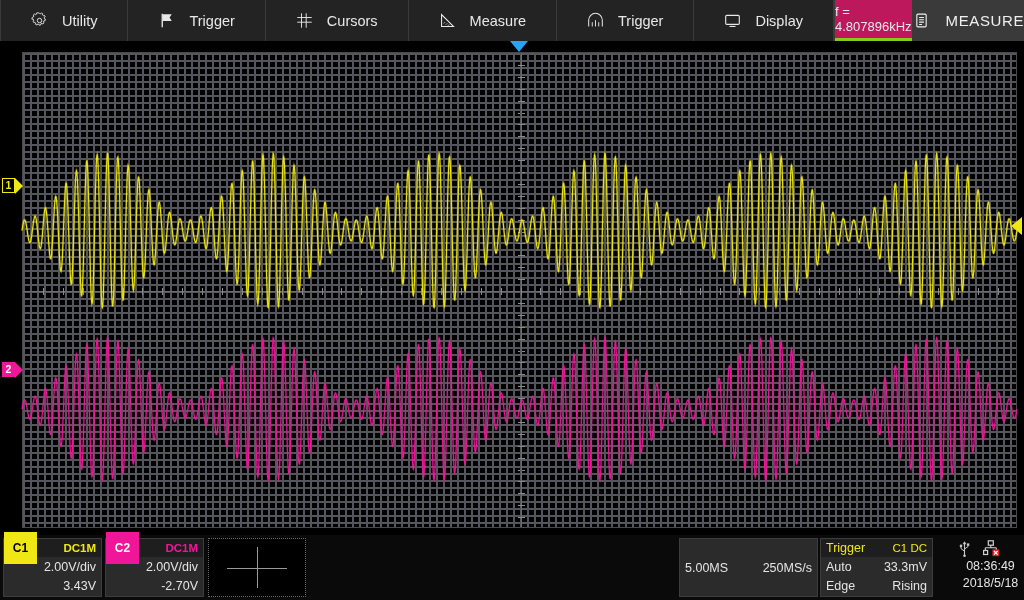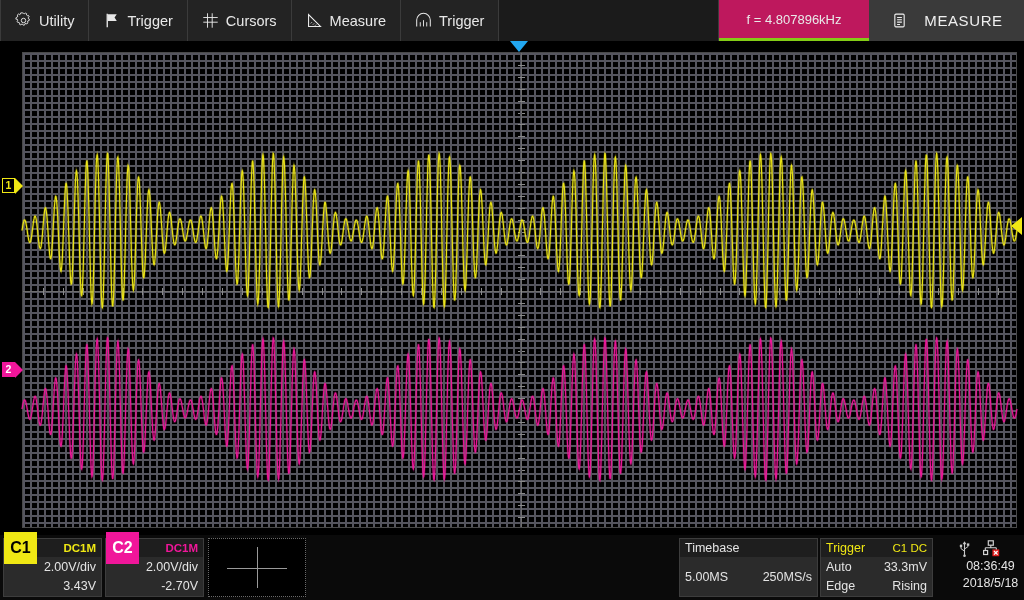--- a/index.html
+++ b/index.html
@@ -11,22 +11,22 @@
   }
   #app { position: relative; width: 1024px; height: 600px; background: #000; }
 
   
   .topbar {
     position: absolute; left: 0; top: 0; width: 1024px; height: 41px;
     background: #232323;
     display: flex; align-items: stretch;
   }
   .menu-item {
-    display: flex; align-items: center; gap: 7px;
-    padding: 0 14px;
+    display: flex; align-items: center; gap: 14px;
+    padding: 0 30px;
     border-right: 1px solid #3b3b3b;
     color: #e8e8e8; font-size: 14.5px;
     cursor: pointer;
   }
   .menu-item:first-child { border-left: 1px solid #3b3b3b; }
   .menu-item .mlabel { white-space: nowrap; }
   .menu-icn { width: 17px; height: 17px; display: block; flex: 0 0 17px; }
 
   .topbar-spacer { flex: 1 1 auto; background: #1b1b1b; }
 
@@ -120,21 +120,21 @@
     height: 59px; background: #2b2b2b; margin-top: 3px;
     border: 1px solid #3d3d3d;
     font-size: 12.5px; color: #e4e4e4;
     display: flex; flex-direction: column;
   }
   
   .ch-panel { width: 99px; margin-left: 3px; }
   .ch-head { height: 18px; display: flex; align-items: center; background: #1e1e1e; }
   .ch-tag {
     width: 33px; height: 32px; display: flex; align-items: center; justify-content: center;
-    font-size: 16px; font-weight: bold;
+    font-size: 12px; font-weight: bold;
   }
   .ch-tag.c1 { background: #f0e814; color: #000; }
   .ch-tag.c2 { background: #f0169a; color: #fff; }
   .ch-coupling { flex: 1; text-align: right; padding-right: 5px; font-size: 11.5px; font-weight: bold; }
   .ch-coupling.c1 { color: #f0e814; }
   .ch-coupling.c2 { color: #f0169a; }
   .ch-row { flex: 1; display: flex; align-items: center; justify-content: flex-end; padding-right: 5px; }
 
   .zoom-panel {
     width: 98px; margin-left: 4px; height: 59px; margin-top: 3px;
@@ -213,20 +213,27 @@
     <div class="menu-item">
       <svg class="menu-icn" viewBox="0 0 20 20">
         <path d="M2 17V9.5a8 8 0 0116 0V17" fill="none" stroke="#e8e8e8" stroke-width="1.2"></path>
         <g stroke="#e8e8e8" stroke-width="1.1">
           <path d="M6.2 17v-5M10 17v-7.4M13.8 17v-5"></path>
         </g>
       </svg>
       <span class="mlabel">Trigger</span>
     </div>
 
+    <div class="menu-item">
+      <svg class="menu-icn" viewBox="0 0 20 20">
+        <rect x="2" y="4" width="16" height="10.5" rx="1.3" fill="none" stroke="#e8e8e8" stroke-width="1.3"></rect>
+        <path d="M6.5 17h7" stroke="#e8e8e8" stroke-width="1.3" fill="none"></path>
+      </svg>
+      <span class="mlabel">Display</span>
+    </div>
 
 
     <div class="topbar-spacer"></div>
 
     <div class="readout-block">
       <div class="readout-freq">f = 4.807896kHz</div>
     </div>
 
     <div class="measure-btn">
       <svg class="menu-icn" viewBox="0 0 20 20">
@@ -393,23 +400,20 @@
     </div>
 
     <div class="zoom-panel">
       <div class="zoom-cross-h"></div>
       <div class="zoom-cross-v"></div>
     </div>
 
     <div class="mid-spacer"></div>
 
     <div class="panel tb-panel">
-      <div class="panel-head">
-        <span class="ttl">Timebase</span>
-      </div>
       <div class="panel-line">
         <span class="lft">5.00MS</span>
         <span class="rgt">250MS/s</span>
       </div>
     </div>
 
     <div class="panel tg-panel">
       <div class="panel-head">
         <span class="ttl amber">Trigger</span>
         <span class="aux">C1 DC</span>

